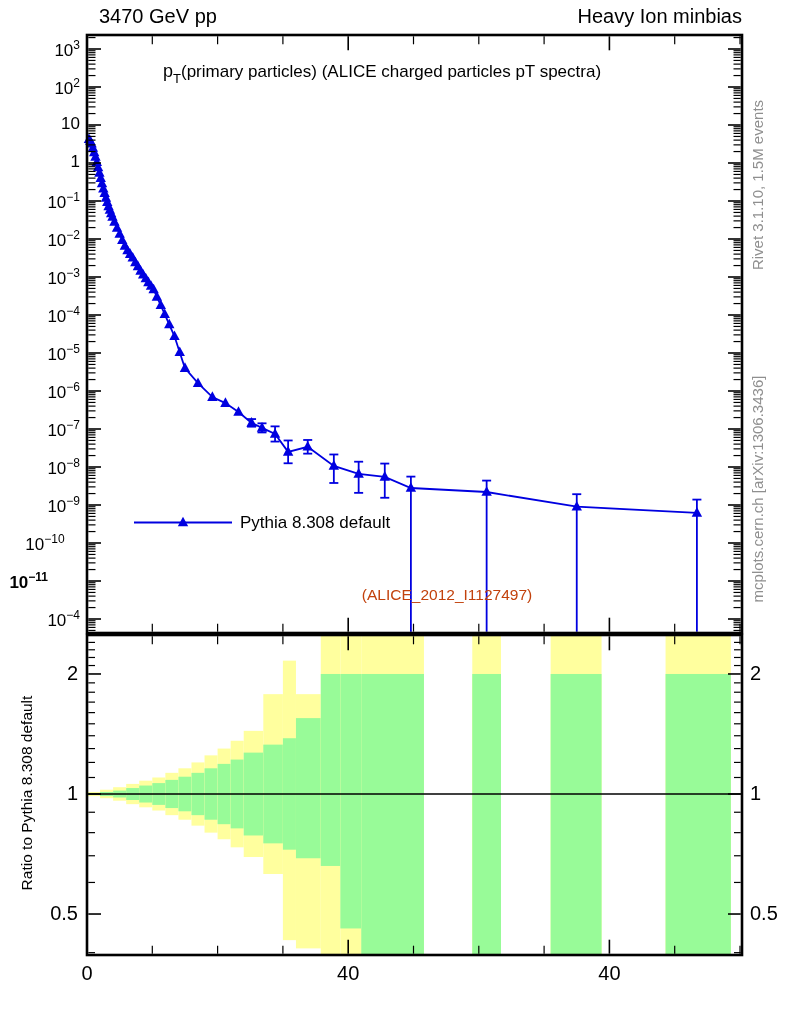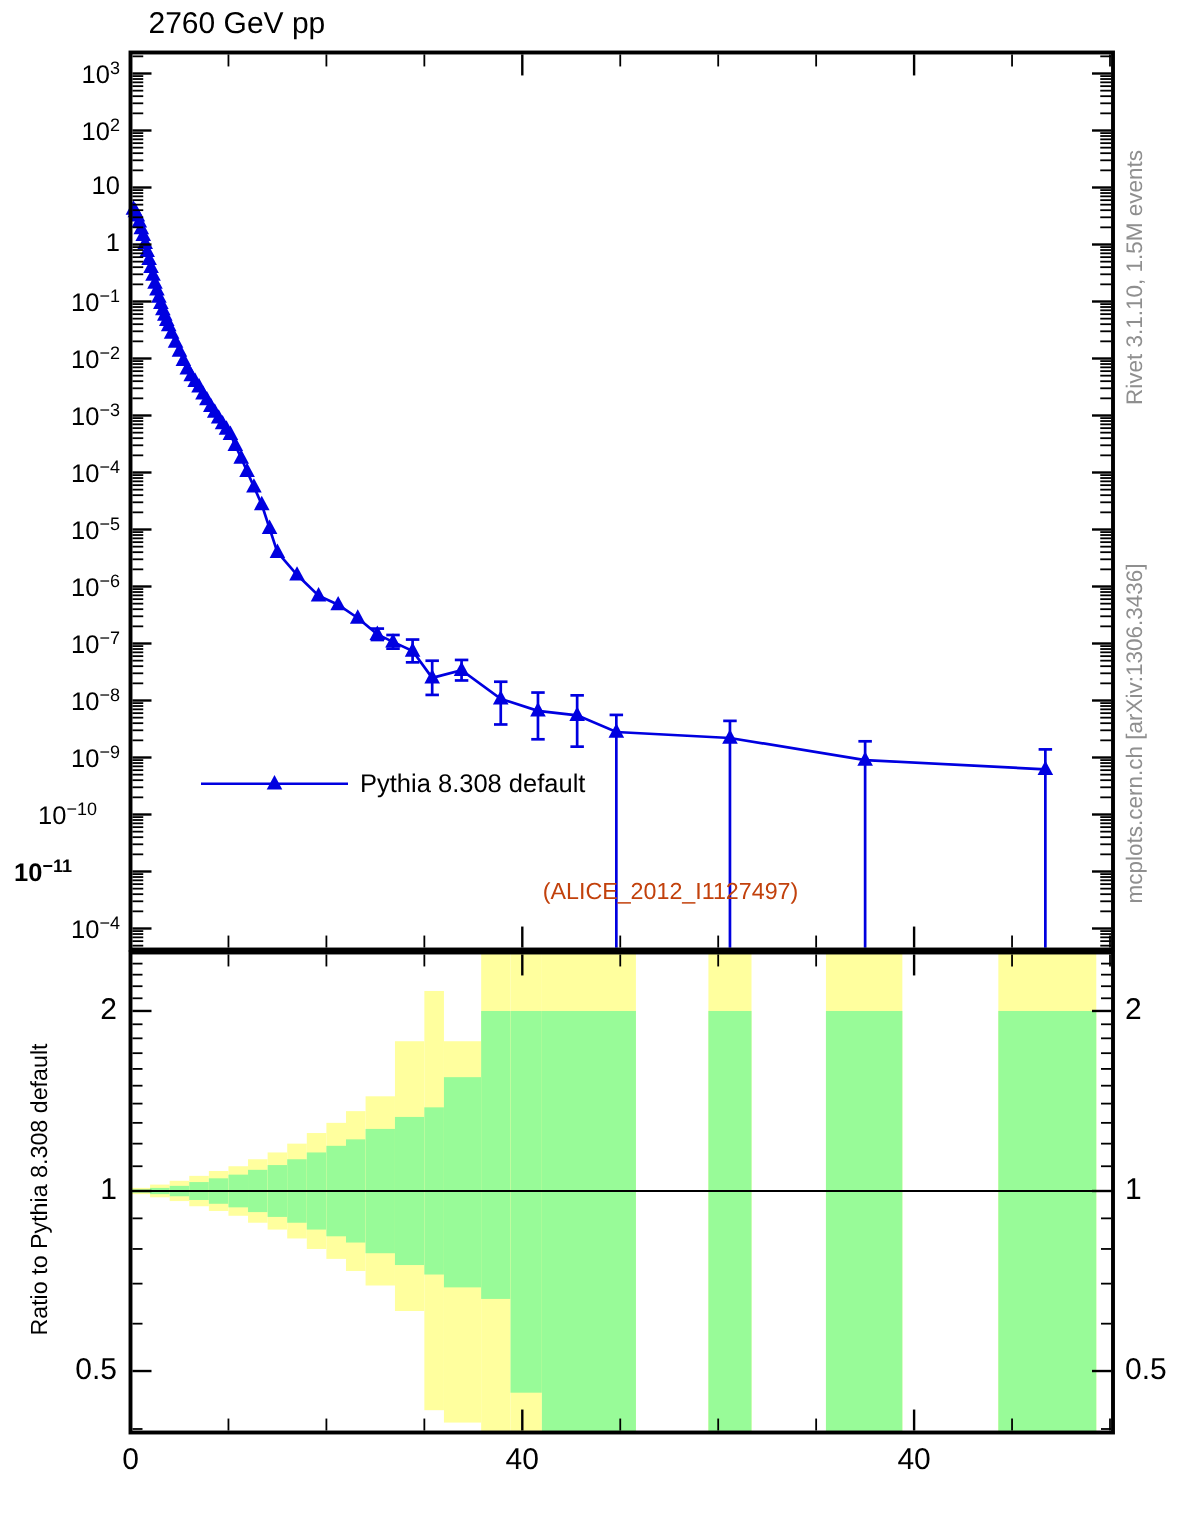--- a/index.html
+++ b/index.html
@@ -544,22 +544,26 @@
         <line x1="740.7" y1="665.5311671895863" x2="734" y2="665.5311671895863" stroke="#000" stroke-width="1.2"></line>
         <line x1="88.3" y1="657.4760771561864" x2="95" y2="657.4760771561864" stroke="#000" stroke-width="1.2"></line>
         <line x1="740.7" y1="657.4760771561864" x2="734" y2="657.4760771561864" stroke="#000" stroke-width="1.2"></line>
         <line x1="88.3" y1="649.7791117797858" x2="95" y2="649.7791117797858" stroke="#000" stroke-width="1.2"></line>
         <line x1="740.7" y1="649.7791117797858" x2="734" y2="649.7791117797858" stroke="#000" stroke-width="1.2"></line>
         <line x1="88.3" y1="642.4097779295827" x2="95" y2="642.4097779295827" stroke="#000" stroke-width="1.2"></line>
         <line x1="740.7" y1="642.4097779295827" x2="734" y2="642.4097779295827" stroke="#000" stroke-width="1.2"></line>
       </g>
     </svg>
 
-  <div class="abs hdr" style="left:99px;top:5px;">2760 GeV pp</div>
-
+  <div class="abs hdr" style="left:99px;top:5px;">3470 GeV pp</div>
+  <div class="abs hdr" style="right:44px;top:5px;text-align:right;">Heavy Ion minbias</div>
+
+  <div class="abs title-line" style="left:163px;top:61px;">
+    <span class="tp">p</span><span class="tsub">T</span><span>(primary particles) (ALICE charged particles pT spectra)</span>
+  </div>
 
   <div class="abs legend-label" style="left:240px;top:513px;">Pythia 8.308 default</div>
 
   <div class="abs watermark" style="left:447px;top:586px;">(ALICE_2012_I1127497)</div>
 
   <div class="abs sidenote" style="left:757px;top:185px;">Rivet 3.1.10,  1.5M events</div>
   <div class="abs sidenote" style="left:757px;top:489px;">mcplots.cern.ch [arXiv:1306.3436]</div>
 
   <div class="abs ratio-ylabel" style="left:27px;top:793px;">Ratio to Pythia 8.308 default</div>
 

